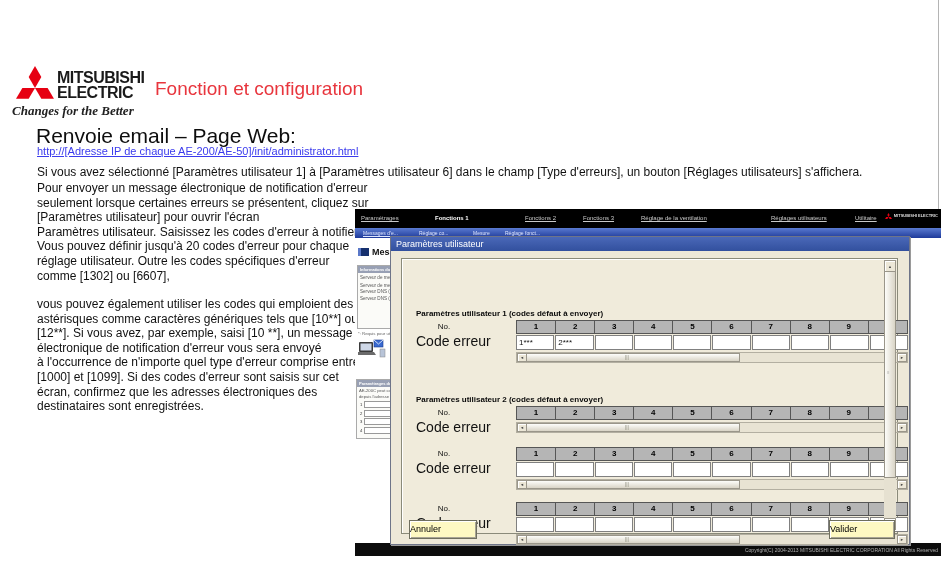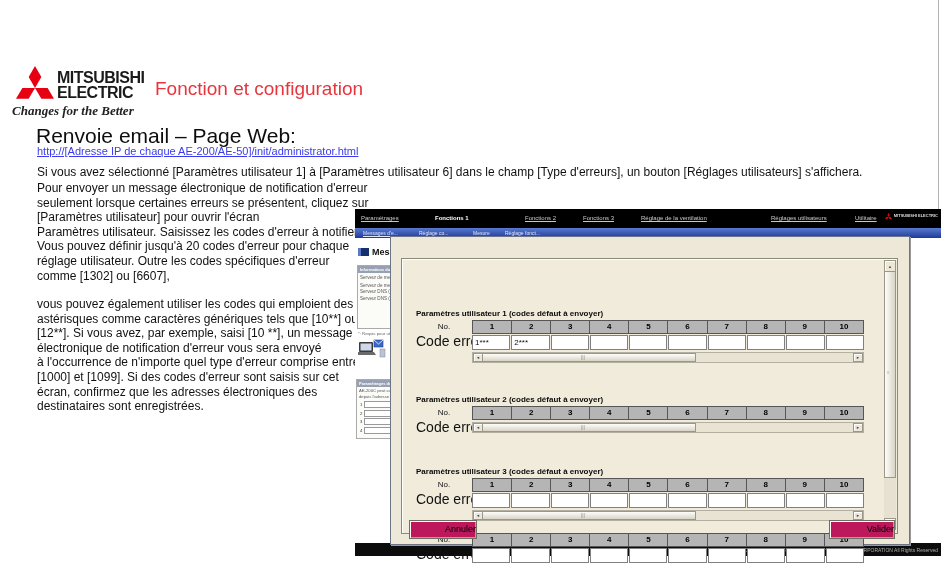--- a/index.html
+++ b/index.html
@@ -70,21 +70,21 @@
   #vscroll-thumb{position:absolute;top:11px;left:0;width:10px;height:205px;
                  background:linear-gradient(90deg,#fdfdfa,#d9d4c6);
                  border:1px solid #9a968a;}
   #vscroll-grip{position:absolute;top:98px;left:2px;font-size:4px;color:#888;letter-spacing:0;}
   #vscroll-down{position:absolute;bottom:0;left:0;width:10px;height:10px;font-size:4px;}
 
   
   .section{position:relative;margin:0 18px 12px 14px;}
   #sections{position:absolute;left:0;top:0;width:478px;padding-top:18px;}
   .sec-title{font-size:8px;font-weight:bold;color:#0a0a0a;margin-bottom:2px;white-space:nowrap;margin-top:32px;}
-  .sec-table{display:flex;}
+  .sec-table{display:flex;gap:44px;}
   .sec-labels{width:56px;flex:0 0 56px;}
   .lbl-no{font-size:8px;text-align:center;height:13px;line-height:13px;}
   .lbl-code{font-size:14px;text-align:center;height:16px;line-height:16px;white-space:nowrap;}
   .sec-grid{width:392px;flex:0 0 392px;}
   .row-head{display:flex;background:#b5b5b5;border:1px solid #565656;height:12px;}
   .hcell{flex:1;border-right:1px solid #565656;font-size:8px;font-weight:bold;
          text-align:center;line-height:12px;color:#000;}
   .hcell:last-child{border-right:none;}
   .row-inputs{display:flex;height:15px;margin-top:1px;}
   .icell{flex:1;background:#fff;border:1px solid #808080;margin-right:1px;
@@ -93,23 +93,23 @@
   
   .hscroll{position:relative;height:9px;margin-top:2px;background:#e8e3d3;
            border:1px solid #b3afa1;width:390px;margin-left:0;}
   .hs-left{position:absolute;left:0;top:0;width:8px;height:7px;font-size:4px;}
   .hs-right{position:absolute;right:0;top:0;width:8px;height:7px;font-size:4px;}
   .hs-thumb{position:absolute;left:9px;top:0;width:212px;height:7px;
             background:linear-gradient(#fdfdfa,#d9d4c6);border:1px solid #9a968a;}
   .hs-grip{position:absolute;left:98px;top:0px;font-size:5px;color:#8a8a7a;line-height:6px;}
 
   
-  .dlg-btn{position:absolute;height:17px;background:#be185d;border:1px solid #6f6f5f;
+  .dlg-btn{position:absolute;height:17px;background:#fef9c3;border:1px solid #6f6f5f;
            box-shadow:inset 1px 1px 0 #fff, inset -1px -1px 0 #a8a494;
-           font-size:9px;text-align:right;line-height:16px;color:#000;cursor:pointer;}
+           font-size:9px;text-align:left;line-height:16px;color:#000;cursor:pointer;}
   #btn-cancel{left:18px;top:283px;width:66px;}
   #btn-ok{left:438px;top:283px;width:64px;}
 
   
   #shot-footer{left:0;top:334px;width:586px;height:13px;background:#0c0c0c;}
   #shot-copyright{position:absolute;right:3px;top:4px;font-size:5px;color:#b0b0b0;white-space:nowrap;}
 </style>
 </head>
 <body>
 
@@ -206,20 +206,23 @@
       <div class="sb-numrows">
           <div class="sb-num">1</div>
           <div class="sb-num">2</div>
           <div class="sb-num">3</div>
           <div class="sb-num">4</div>
         </div>
     </div>
   </div>
 
   <div id="dialog" class="abs">
+    <div id="dialog-titlebar" class="abs">
+      <span id="dialog-title">Paramètres utilisateur</span>
+    </div>
 
     <div id="dialog-panel" class="abs">
       <div id="sections">
 
         <div class="section">
           <div class="sec-title">Paramètres utilisateur 1 (codes défaut à envoyer)</div>
           <div class="sec-table">
             <div class="sec-labels">
               <div class="lbl-no">No.</div>
               <div class="lbl-code">Code erreur</div>
@@ -285,21 +288,20 @@
                 <span class="hs-thumb">
                     <span class="hs-grip">|||</span>
                   </span>
                 <span class="sc-btn hs-right">►</span>
               </div>
             </div>
           </div>
         </div>
 
         <div class="section">
-          <div class="sec-title">Paramètres utilisateur 3 (codes défaut à envoyer)</div>
           <div class="sec-table">
             <div class="sec-labels">
               <div class="lbl-no">No.</div>
               <div class="lbl-code">Code erreur</div>
             </div>
             <div class="sec-grid">
               <div class="row-head">
                   <div class="hcell">1</div>
                   <div class="hcell">2</div>
                   <div class="hcell">3</div>

